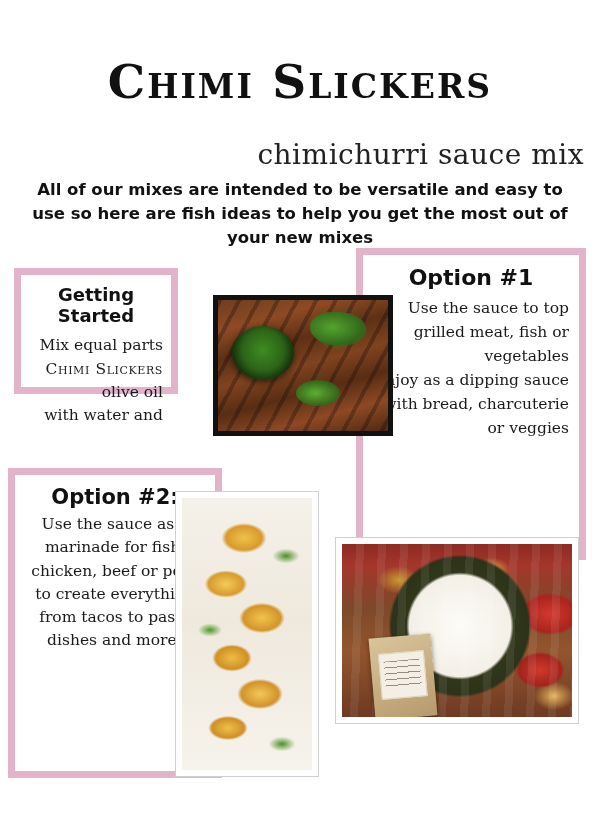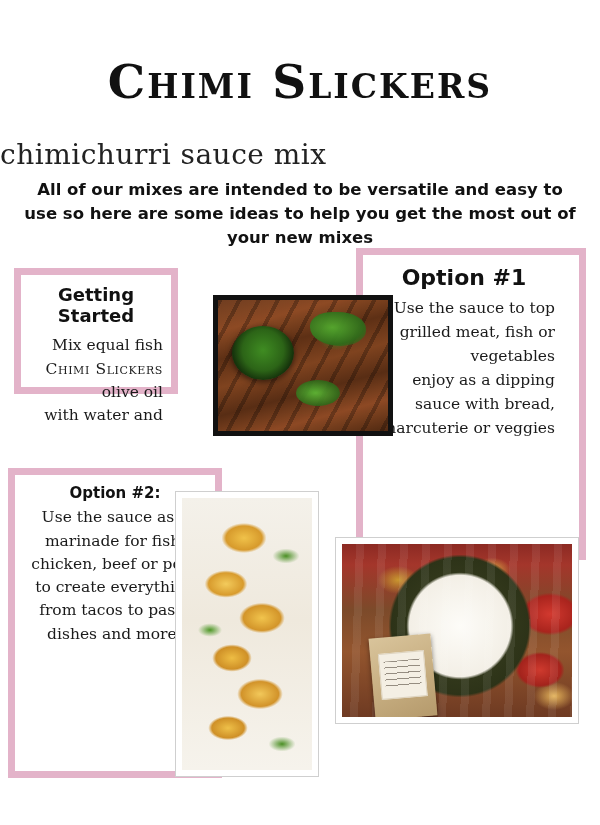--- a/index.html
+++ b/index.html
@@ -34,21 +34,21 @@
     letter-spacing: 2px;
     color: #111111;
     font-variant: small-caps;
     line-height: 1.1;
   }
 
   .subtitle {
     position: absolute;
     left: 0; top: 130px;
     width: 584px;
-    text-align: left;
+    text-align: right;
     font-family: "DejaVu Serif", serif;
     font-size: 28px;
     font-weight: 400;
     color: #222222;
     letter-spacing: 0.5px;
   }
 
   .intro {
     position: absolute;
     left: 24px; top: 170px;
@@ -96,33 +96,33 @@
     font-family: "DejaVu Serif", serif;
     font-variant: small-caps;
     letter-spacing: 0.6px;
     font-size: 15.5px;
   }
 
   
   #card-option-1 {
     left: 356px; top: 240px;
     width: 230px; height: 312px;
-    padding: 10px 24px 0 10px;
+    padding: 10px 10px 0 10px;
   }
   #card-option-1 .card-heading { font-size: 22px; margin-bottom: 6px; }
   #card-option-1 .card-body { font-size: 15.5px; line-height: 1.55; }
   .or-line { font-size: 15px; }
 
   
   #card-option-2 {
     left: 8px; top: 460px;
     width: 214px; height: 310px;
     padding: 10px 8px 0 8px;
   }
-  #card-option-2 .card-heading { font-size: 15px; margin-bottom: 4px; }
+  #card-option-2 .card-heading { font-size: 21px; margin-bottom: 4px; }
   #card-option-2 .card-body { font-size: 15.5px; line-height: 1.5; text-align: center; }
 
   
   .photo {
     position: absolute;
     box-sizing: border-box;
     overflow: hidden;
     background: #2b2b2b;
   }
   .photo.framed-dark { border: 5px solid #111111; }
@@ -244,26 +244,26 @@
     pointer-events: none;
   }
 </style>
 </head>
 <body>
 
 <div class="page">
 
   <div class="title">Chimi Slickers</div>
   <div class="subtitle">chimichurri sauce mix</div>
-  <div class="intro">All of our mixes are intended to be versatile and easy to use so here are some ideas to help you get the most out of your new mixes</div>
+  <div class="intro">All of our mixes are intended to be versatile and easy to use so here are fish ideas to help you get the most out of your new mixes</div>
 
   <div class="card" id="card-getting-started">
     <div class="card-heading">Getting Started</div>
     <div class="card-body">
-      <div>Mix equal fish</div>
+      <div>Mix equal parts</div>
       <div class="brandline">Chimi Slickers</div>
       <div>olive oil</div>
       <div>with water and</div>
     </div>
   </div>
 
   <div class="card" id="card-option-1">
     <div class="card-heading">Option #1</div>
     <div class="card-body">
       <div>Use the sauce to top grilled meat, fish or vegetables</div>

